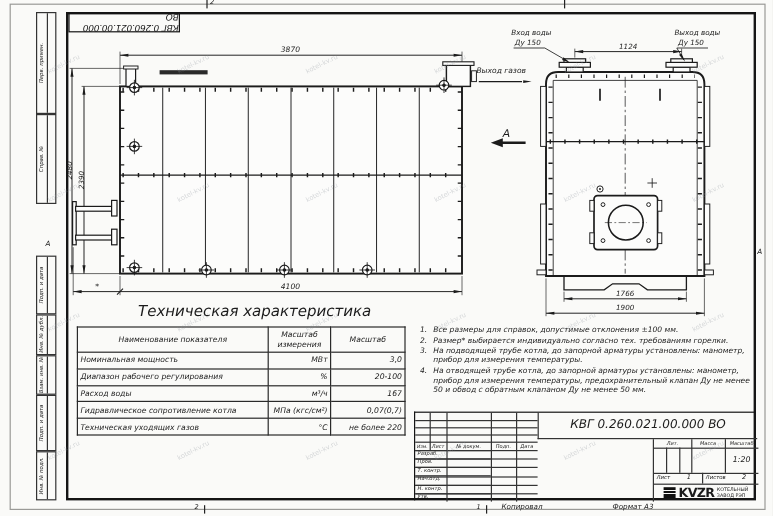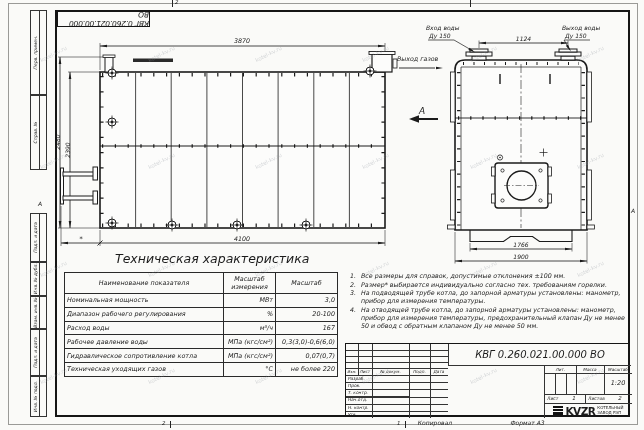--- a/index.html
+++ b/index.html
@@ -331,25 +331,20 @@
           <td class="c1">Диапазон рабочего регулирования</td>
           <td class="c2">%</td>
           <td class="c3">20-100</td>
         </tr>
       <tr>
           <td class="c1">Расход воды</td>
           <td class="c2">м³/ч</td>
           <td class="c3">167</td>
         </tr>
       <tr>
-          <td class="c1">Рабочее давление воды</td>
-          <td class="c2">МПа (кгс/см²)</td>
-          <td class="c3">0,3(3,0)-0,6(6,0)</td>
-        </tr>
-      <tr>
           <td class="c1">Гидравлическое сопротивление котла</td>
           <td class="c2">МПа (кгс/см²)</td>
           <td class="c3">0,07(0,7)</td>
         </tr>
       <tr>
           <td class="c1">Техническая уходящих газов</td>
           <td class="c2">°С</td>
           <td class="c3">не более 220</td>
         </tr>
     </tbody>

